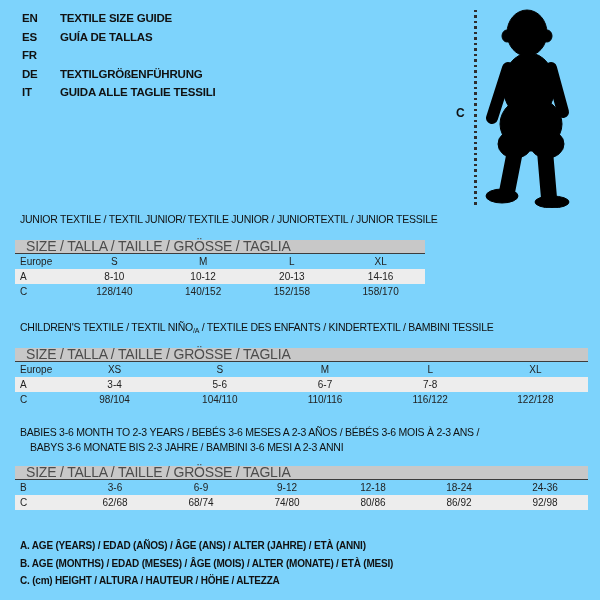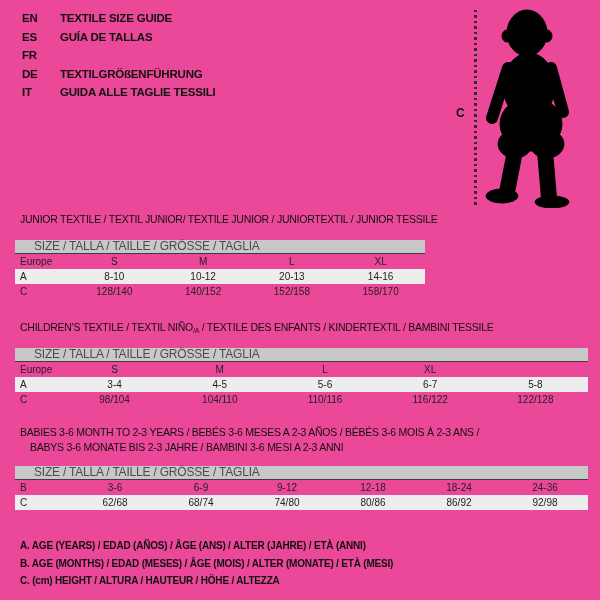--- a/index.html
+++ b/index.html
@@ -1,16 +1,16 @@
 <!DOCTYPE html>
 <html><head>
 <meta charset="utf-8">
 <style>
   html,body{margin:0;padding:0;background:#ffffff;}
-  .page{position:relative;width:600px;height:600px;background:#ec4899;overflow:hidden;
+  .page{position:relative;width:600px;height:600px;background:#7dd3fc;overflow:hidden;
         font-family:"Liberation Sans",sans-serif;color:#111;}
 
   
   .langs{position:absolute;left:22px;top:9px;}
   .lang-row{display:flex;font-weight:bold;font-size:11.5px;line-height:18.5px;letter-spacing:-0.2px;}
   .lang-code{width:38px;}
 
   
   .figure{position:absolute;left:430px;top:0;width:170px;height:215px;}
   .measure-line{position:absolute;left:44px;top:10px;width:2.5px;height:197px;
@@ -22,21 +22,21 @@
   .sec-title{position:absolute;left:20px;font-weight:normal;font-size:10.5px;
              letter-spacing:-0.25px;white-space:nowrap;}
   .sec-title .sub{font-size:7px;vertical-align:-2px;}
 
   
   .tbl{position:absolute;left:15px;}
   .t1{width:410px;}
   .t2{width:573px;}
   .t3{width:573px;}
   .size-bar{height:13px;line-height:13px;background:#c8c8c8;border-bottom:1px solid #3c3c3c;
-            color:#4c4c4c;font-size:12px;padding-left:19px;letter-spacing:-0.2px;}
+            color:#4c4c4c;font-size:14px;padding-left:11px;letter-spacing:-0.2px;}
   .trow{display:grid;height:15px;line-height:15px;font-size:10px;color:#222;}
   .t1 .trow{grid-template-columns:55px repeat(4,1fr);}
   .t2 .trow{grid-template-columns:47px repeat(5,1fr);}
   .t3 .trow{grid-template-columns:57px repeat(6,1fr);}
   .trow .cell{text-align:center;}
   .trow .rlabel{text-align:left;padding-left:5px;}
   .trow.stripe{background:#ededed;}
 
   
   .notes{position:absolute;left:20px;top:537px;}
@@ -122,32 +122,32 @@
       <span class="cell">152/158</span>
       <span class="cell">158/170</span>
     </div>
   </div>
 
   <div class="sec-title" style="top:321px;"><span>CHILDREN'S TEXTILE / TEXTIL NIÑO</span><span class="sub">/A</span><span> / TEXTILE DES ENFANTS / KINDERTEXTIL / BAMBINI TESSILE</span></div>
   <div class="tbl t2" style="top:348px;">
     <div class="size-bar">SIZE / TALLA / TAILLE / GRÖSSE / TAGLIA</div>
     <div class="trow">
       <span class="rlabel">Europe</span>
+      <span class="cell">XS</span>
       <span class="cell">S</span>
       <span class="cell">M</span>
       <span class="cell">L</span>
       <span class="cell">XL</span>
     </div>
     <div class="trow stripe">
       <span class="rlabel">A</span>
       <span class="cell">3-4</span>
-      <span class="cell">4-5</span>
       <span class="cell">5-6</span>
       <span class="cell">6-7</span>
-      <span class="cell">5-8</span>
+      <span class="cell">7-8</span>
     </div>
     <div class="trow">
       <span class="rlabel">C</span>
       <span class="cell">98/104</span>
       <span class="cell">104/110</span>
       <span class="cell">110/116</span>
       <span class="cell">116/122</span>
       <span class="cell">122/128</span>
     </div>
   </div>

